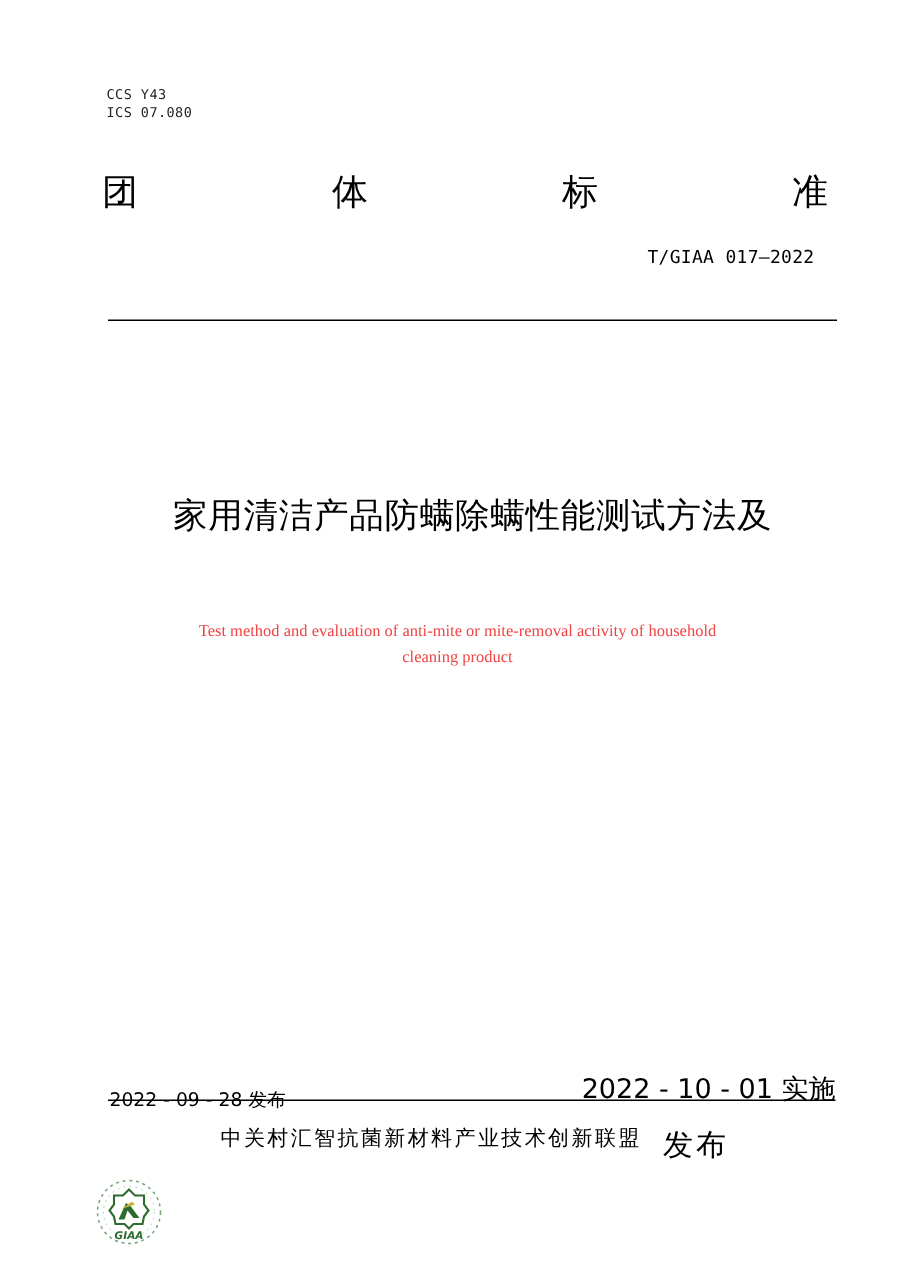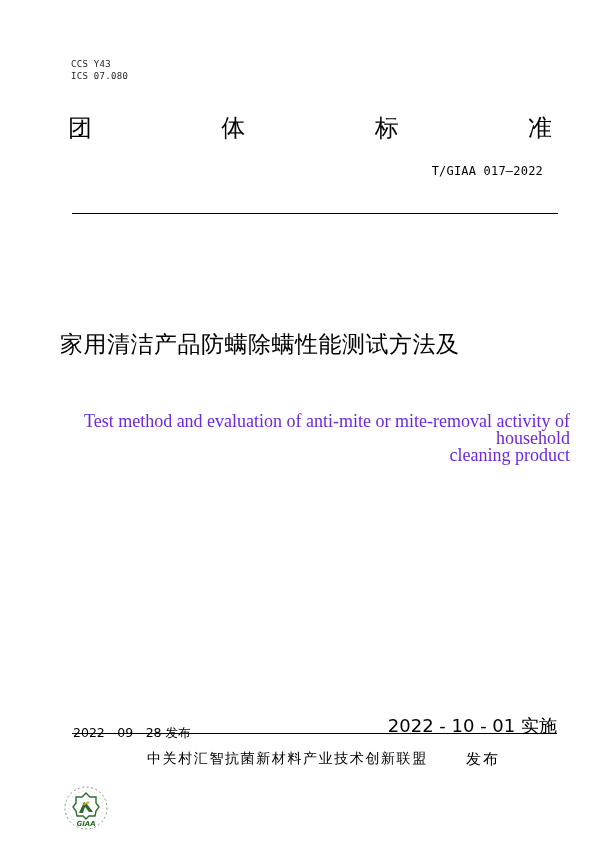--- a/index.html
+++ b/index.html
@@ -51,34 +51,34 @@
       left: 72px;
       width: 486px;
     }
     #rule-top { top: 213px; }
     #rule-bottom { top: 733px; width: 485px; }
 
     .title-cn {
       top: 328px;
       left: 60px;
       width: 510px;
-      text-align: left;
+      text-align: center;
       font-size: 23px;
       line-height: 32px;
       letter-spacing: 0.5px;
     }
     .title-en {
       top: 413px;
       left: 40px;
       width: 530px;
-      text-align: right;
+      text-align: center;
       font-family: "Liberation Serif", serif;
-      font-size: 18px;
+      font-size: 11px;
       line-height: 17px;
-      color: #6d28d9;
+      color: #ef4444;
     }
 
     .date-pub {
       top: 714px;
       left: 73px;
       font-size: 12.5px;
       margin-top: 11px;
     }
     .date-eff {
       top: 714px;
@@ -94,22 +94,22 @@
     }
 
     .issuer {
       top: 750px;
       left: 147px;
       font-size: 14px;
       letter-spacing: 1.6px;
     }
     .issuer-action {
       top: 750px;
-      left: 466px;
-      font-size: 15px;
+      left: 442px;
+      font-size: 20px;
       letter-spacing: 2px;
     }
   </style>
 </head>
 <body>
 
 <div class="abs classif" id="ics">ICS  07.080</div>
 <div class="abs classif" id="ccs">CCS  Y43</div>
 
 <div class="abs std-type">

